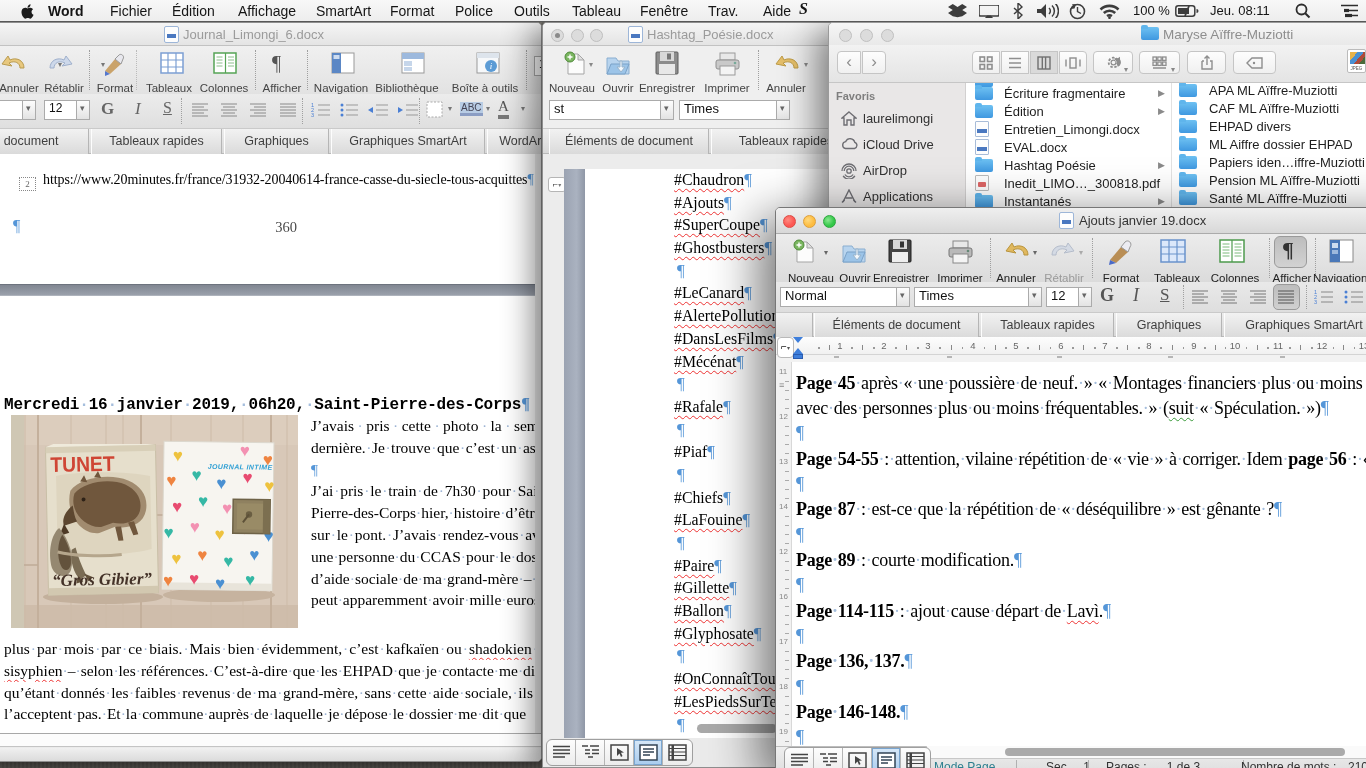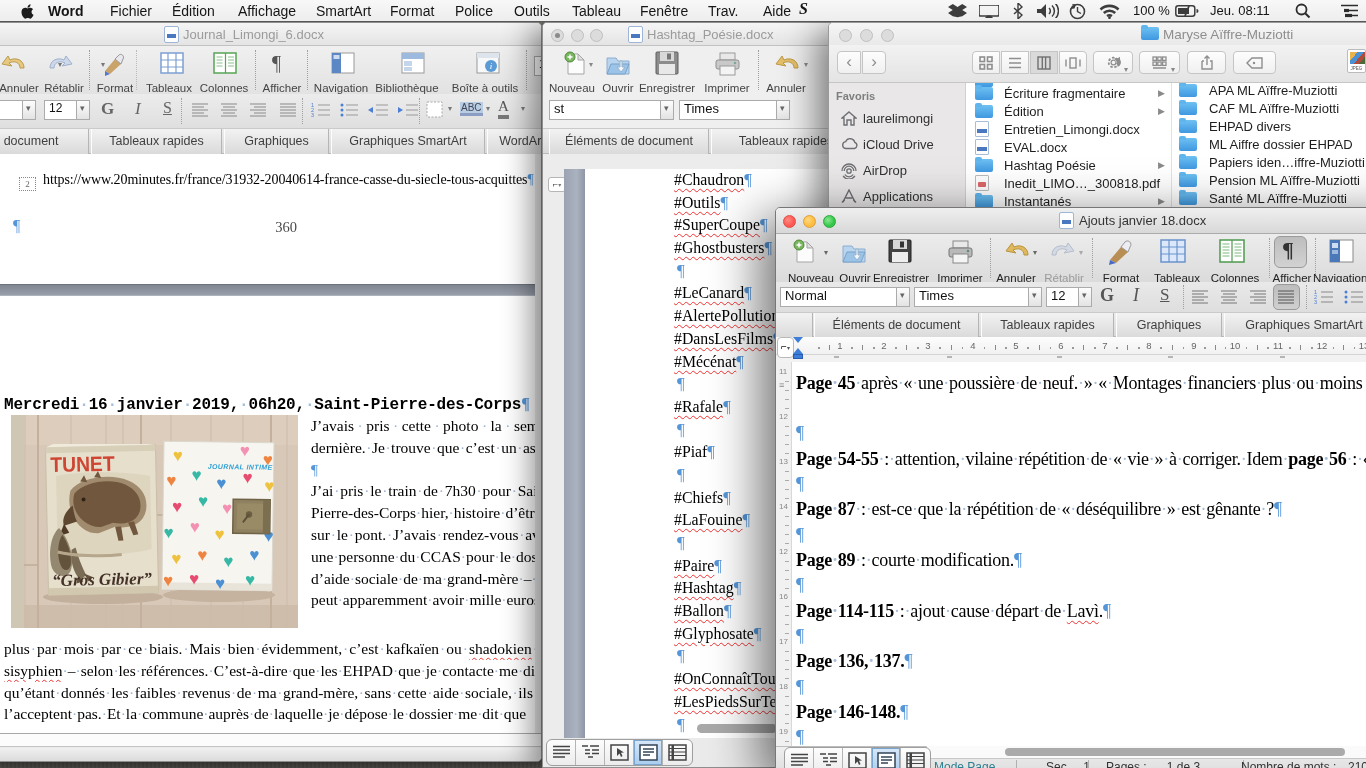--- a/index.html
+++ b/index.html
@@ -337,38 +337,38 @@
  <div class="tabs">
   <div class="tab" style="left:6px;width:160px">Éléments de document</div>
   <div class="tab" style="left:168px;width:150px">Tableaux rapides</div>
  </div>
  <div class="ab" style="left:0;top:131px;width:300px;height:584px;background:#ececec;overflow:hidden">
   <div class="ab" style="left:5px;top:23px;width:18px;height:15px;background:#fff;border:1px solid #b5b5b5;border-radius:3px;font-size:9px;color:#333;text-align:center;line-height:13px">⌐<span style="font-size:6px;color:#777">▾</span></div>
   <div class="ab" style="left:42px;top:15px;width:258px;height:569px;background:#fff"></div>
   <div class="ab" style="left:21px;top:15px;width:21px;height:569px;background:linear-gradient(90deg,#9ba3b2,#aab2c0 60%,#8f97a6)"></div>
   <div id="tags" class="ab" style="left:131px;top:15px;width:166px;font-family:'Liberation Serif',serif;font-size:15.8px;color:#000;line-height:22.7px">
         <div style="height:22.7px"><span class="sqr">#Chaudron</span><span class="pil" style="font-size:17px">¶</span></div>
-        <div style="height:22.7px"><span class="sqr">#Outils</span><span class="pil" style="font-size:17px">¶</span></div>
+        <div style="height:22.7px"><span class="sqr">#Ajouts</span><span class="pil" style="font-size:17px">¶</span></div>
         <div style="height:22.7px"><span class="sqr">#SuperCoupe</span><span class="pil" style="font-size:17px">¶</span></div>
         <div style="height:22.7px"><span class="sqr">#Ghostbusters</span><span class="pil" style="font-size:17px">¶</span></div>
         <div style="height:22.7px"><span class="pil" style="padding-left:3px;font-size:17px">¶</span></div>
         <div style="height:22.7px"><span class="sqr">#LeCanard</span><span class="pil" style="font-size:17px">¶</span></div>
         <div style="height:22.7px"><span class="sqr">#AlertePollution</span><span class="pil" style="font-size:17px">¶</span></div>
         <div style="height:22.7px"><span class="sqr">#DansLesFilms</span><span class="pil" style="font-size:17px">¶</span></div>
         <div style="height:22.7px"><span class="sqr">#Mécénat</span><span class="pil" style="font-size:17px">¶</span></div>
         <div style="height:22.7px"><span class="pil" style="padding-left:3px;font-size:17px">¶</span></div>
         <div style="height:22.7px"><span class="sqr">#Rafale</span><span class="pil" style="font-size:17px">¶</span></div>
         <div style="height:22.7px"><span class="pil" style="padding-left:3px;font-size:17px">¶</span></div>
         <div style="height:22.7px">#Piaf<span class="pil" style="font-size:17px">¶</span></div>
         <div style="height:22.7px"><span class="pil" style="padding-left:3px;font-size:17px">¶</span></div>
         <div style="height:22.7px">#Chiefs<span class="pil" style="font-size:17px">¶</span></div>
         <div style="height:22.7px"><span class="sqr">#LaFouine</span><span class="pil" style="font-size:17px">¶</span></div>
         <div style="height:22.7px"><span class="pil" style="padding-left:3px;font-size:17px">¶</span></div>
         <div style="height:22.7px"><span class="sqr">#Paire</span><span class="pil" style="font-size:17px">¶</span></div>
-        <div style="height:22.7px"><span class="sqr">#Hashtag</span><span class="pil" style="font-size:17px">¶</span></div>
+        <div style="height:22.7px"><span class="sqr">#Gillette</span><span class="pil" style="font-size:17px">¶</span></div>
         <div style="height:22.7px"><span class="sqr">#Ballon</span><span class="pil" style="font-size:17px">¶</span></div>
         <div style="height:22.7px"><span class="sqr">#Glyphosate</span><span class="pil" style="font-size:17px">¶</span></div>
         <div style="height:22.7px"><span class="pil" style="padding-left:3px;font-size:17px">¶</span></div>
         <div style="height:22.7px"><span class="sqr">#OnConnaîtTous</span><span class="pil" style="font-size:17px">¶</span></div>
         <div style="height:22.7px"><span class="sqr">#LesPiedsSurTerre</span><span class="pil" style="font-size:17px">¶</span></div>
         <div style="height:22.7px"><span class="pil" style="padding-left:3px;font-size:17px">¶</span></div>
       </div>
  </div>
  <div class="ab" style="left:154px;top:701px;width:80px;height:9px;background:#a9a9a9;border-radius:4.5px"></div>
  <div class="vb ab" style="left:3px;top:716px">
@@ -578,21 +578,21 @@
       </div>
  </div>
 </div>
 
 <div class="win" id="wfront" style="left:775px;top:207px;width:745px;height:568px;border-radius:5px 5px 0 0;background:#e4e4e4;box-shadow:-15px 10px 50px rgba(0,0,0,.55);border-color:#777">
  <div class="tbar" style="height:26px;background:linear-gradient(#efefef,#d8d8d8);border-bottom:1px solid #ababab">
   <div class="tl" style="left:7px;top:7px;background:radial-gradient(circle at 4px 4px,#ff8a80,#fc5753 60%);border:1px solid #dd4a42"></div>
   <div class="tl" style="left:27px;top:7px;background:radial-gradient(circle at 4px 4px,#ffd97e,#fdbc40 60%);border:1px solid #df9f38"></div>
   <div class="tl" style="left:47px;top:7px;background:radial-gradient(circle at 4px 4px,#8ae88f,#33c748 60%);border:1px solid #2aa73c"></div>
   <div class="docx16" style="left:283px;top:4px"></div>
-  <span class="ttl" style="left:303px;top:5px;color:#343434">Ajouts janvier 18.docx</span>
+  <span class="ttl" style="left:303px;top:5px;color:#343434">Ajouts janvier 19.docx</span>
  </div>
  <div class="row1" style="top:26px;background:linear-gradient(#ececec,#dbdbdb)">
   <svg class="ab" style="left:17px;top:5px" width="22" height="26" viewBox="0 0 22 26">
         <path d="M4 3 h10 l6 6 v14 h-16z" fill="#fcfcfc" stroke="#a5a5a5"></path>
         <path d="M14 3 l6 6 h-6z" fill="#e0e0e0" stroke="#a5a5a5"></path>
         <circle cx="6" cy="6" r="5" fill="#7bb661" stroke="#4e8a38"></circle>
         <path d="M6 3.5v5M3.5 6h5" stroke="#fff" stroke-width="1.4"></path>
       </svg>
   <span class="ab" style="left:48px;top:14px;font-size:8px;color:#666">▾</span>
   <span class="lbl" style="left:35px;top:38px;color:#222">Nouveau</span>
@@ -813,20 +813,21 @@
       <div class="vtick" style="top:361px"></div>
       <span class="vnum" style="top:365px">19</span>
       <div class="vtick" style="top:379px"></div>
       <div class="vtick" style="top:388px"></div>
       <div class="vtick" style="top:397px"></div>
     </div>
  <div class="ab" style="left:3px;top:172px;font-size:9px;color:#888;z-index:3">≡</div>
  <div class="ab" style="left:16px;top:154px;width:729px;height:384px;background:#fff;overflow:hidden"></div>
  <div class="ab" id="fdoc" style="left:20px;top:154px;width:722px;height:384px;overflow:hidden;font-family:'Liberation Serif',serif;font-size:18px;letter-spacing:-0.25px;color:#000">
   <div class="fl dots" style="top:10.5px"><b><span>Page<i class="d">·</i>45</span></b><span><i class="d">·</i>après<i class="d">·</i>«<i class="d">·</i>une<i class="d">·</i>poussière<i class="d">·</i>de<i class="d">·</i>neuf.<i class="d">·</i>»<i class="d">·</i>«<i class="d">·</i>Montages<i class="d">·</i>financiers<i class="d">·</i>plus<i class="d">·</i>ou<i class="d">·</i>moins</span></div>
+  <div class="fl dots" style="top:35.9px"><span>avec<i class="d">·</i>des<i class="d">·</i>personnes<i class="d">·</i>plus<i class="d">·</i>ou<i class="d">·</i>moins<i class="d">·</i>fréquentables.<i class="d">·</i>»<i class="d">·</i>(</span><span class="sqg">suit</span><span><i class="d">·</i>«<i class="d">·</i>Spéculation.<i class="d">·</i>»)</span><span class="pil">¶</span></div>
   <div class="fl pil" style="top:61.2px">¶</div>
   <div class="fl dots" style="top:86.5px"><b><span>Page<i class="d">·</i>54-55</span></b><span><i class="d">·</i>:<i class="d">·</i>attention,<i class="d">·</i>vilaine<i class="d">·</i>répétition<i class="d">·</i>de<i class="d">·</i>«<i class="d">·</i>vie<i class="d">·</i>»<i class="d">·</i>à<i class="d">·</i>corriger.<i class="d">·</i>Idem<i class="d">·</i></span><b><span>page<i class="d">·</i>56</span></b><span><i class="d">·</i>:<i class="d">·</i>«</span></div>
   <div class="fl pil" style="top:111.9px">¶</div>
   <div class="fl dots" style="top:137.2px"><b><span>Page<i class="d">·</i>87</span></b><span><i class="d">·</i>:<i class="d">·</i>est-ce<i class="d">·</i>que<i class="d">·</i>la<i class="d">·</i>répétition<i class="d">·</i>de<i class="d">·</i>«<i class="d">·</i>déséquilibre<i class="d">·</i>»<i class="d">·</i>est<i class="d">·</i>gênante<i class="d">·</i>?</span><span class="pil">¶</span></div>
   <div class="fl pil" style="top:162.5px">¶</div>
   <div class="fl dots" style="top:187.9px"><b><span>Page<i class="d">·</i>89</span></b><span><i class="d">·</i>:<i class="d">·</i>courte<i class="d">·</i>modification.</span><span class="pil">¶</span></div>
   <div class="fl pil" style="top:213.3px">¶</div>
   <div class="fl dots" style="top:238.6px"><b><span>Page<i class="d">·</i>114-115</span></b><span><i class="d">·</i>:<i class="d">·</i>ajout<i class="d">·</i>cause<i class="d">·</i>départ<i class="d">·</i>de<i class="d">·</i></span><span class="sqr">Lavì</span>.<span class="pil">¶</span></div>
   <div class="fl pil" style="top:264px">¶</div>
   <div class="fl dots" style="top:289.3px"><b><span>Page<i class="d">·</i>136,<i class="d">·</i>137.</span></b><span class="pil">¶</span></div>

